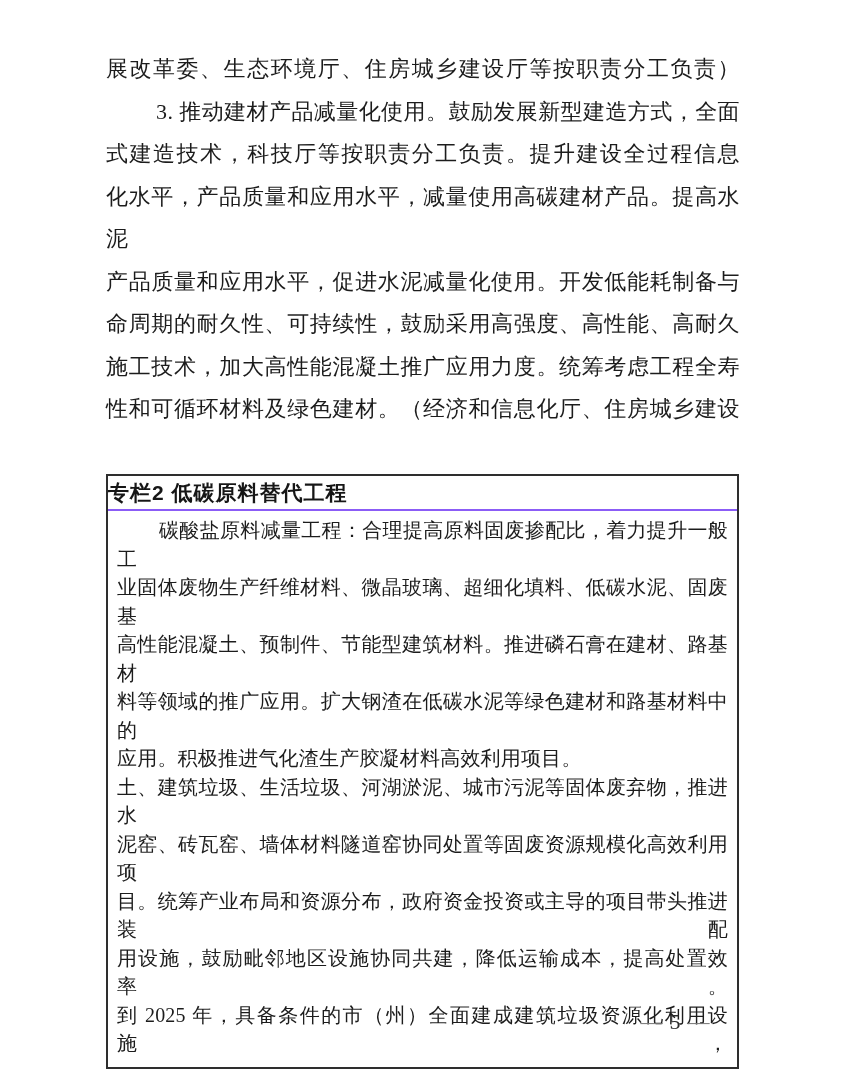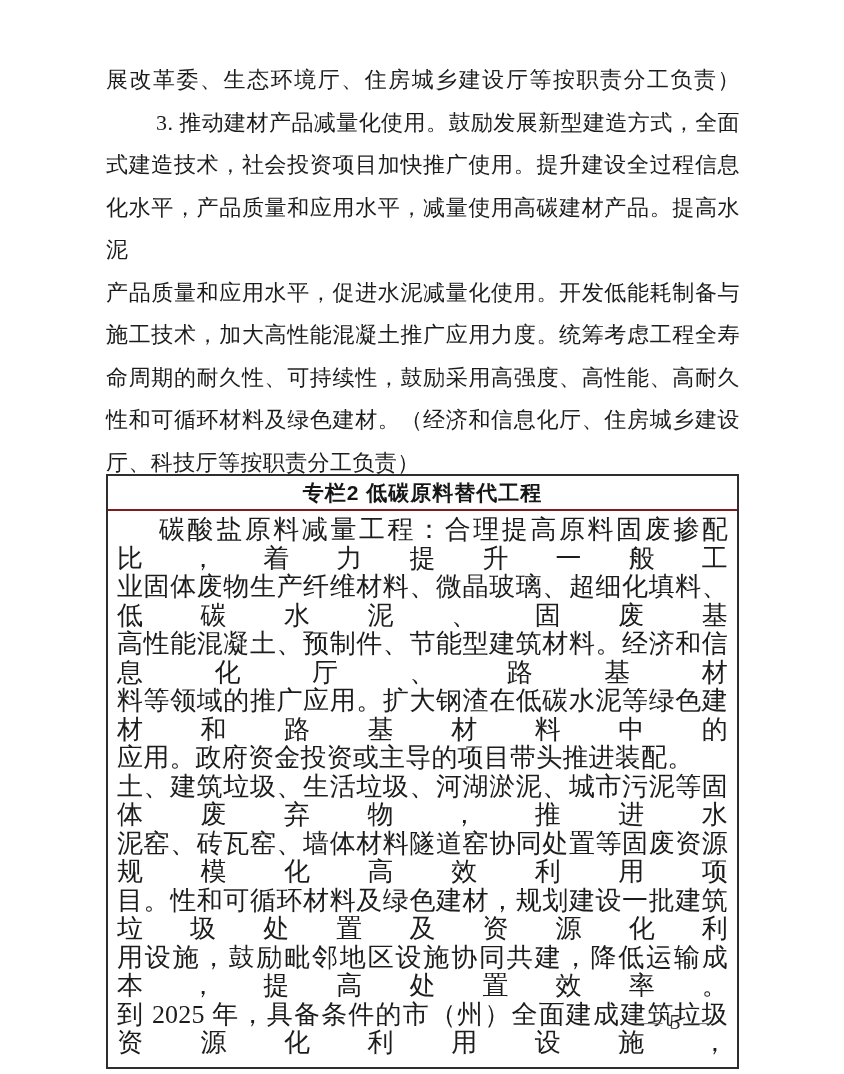--- a/index.html
+++ b/index.html
@@ -7,55 +7,54 @@
     position:relative;
     width:844px;height:1074px;
     margin:0 auto;
     background:#ffffff;
     color:#1c1c1c;
     font-family:"Liberation Serif","DejaVu Serif",serif;
     overflow:hidden;
   }
   .body-text{
     position:absolute;
-    left:106px;top:59px;width:634px;
+    left:106px;top:48px;width:634px;
     font-size:22px;
   }
   .line{
     line-height:42.5px;
     text-align:justify;
     text-align-last:justify;
     text-justify:inter-character;
     letter-spacing:0.4px;
     white-space:normal;
   }
   .line.last{text-align-last:left;}
   .line.indent{text-indent:50px;}
 
   .panel{
     position:absolute;
     left:106px;top:474px;width:629px;
     border:2px solid #2e2e2e;
     background:#ffffff;
   }
   .panel-header{
-    border-bottom:2px solid #7f1d1d;
-    text-align:center;
+    border-bottom:2px solid #8b5cf6;
     font-family:"Liberation Sans","DejaVu Sans",sans-serif;
     font-weight:bold;
     font-size:21px;
     line-height:33px;
     letter-spacing:1px;
     color:#161616;
   }
   .panel-body{
     padding:5px 9px 9px 9px;
   }
   .pline{
-    font-size:26px;
+    font-size:20px;
     line-height:28.5px;
     text-align:justify;
     text-align-last:justify;
     text-justify:inter-character;
     letter-spacing:0.2px;
   }
   .pline.last{text-align-last:left;}
   .pline.indent{text-indent:42px;}
 
   .page-footer{
@@ -71,41 +70,40 @@
 </style>
 </head>
 <body>
 
 <div class="page">
 
   <div class="body-text">
     <div class="line">展改革委、生态环境厅、住房城乡建设厅等按职责分工负责）</div>
 
     <div class="line indent">3. 推动建材产品减量化使用。鼓励发展新型建造方式，全面</div>
-    <div class="line">式建造技术，社会投资项目加快推广使用。提升建设全过程信息</div>
+    <div class="line">式建造技术，科技厅等按职责分工负责。提升建设全过程信息</div>
     <div class="line">化水平，产品质量和应用水平，减量使用高碳建材产品。提高水泥</div>
     <div class="line">产品质量和应用水平，促进水泥减量化使用。开发低能耗制备与</div>
+    <div class="line">命周期的耐久性、可持续性，鼓励采用高强度、高性能、高耐久</div>
     <div class="line">施工技术，加大高性能混凝土推广应用力度。统筹考虑工程全寿</div>
-    <div class="line">命周期的耐久性、可持续性，鼓励采用高强度、高性能、高耐久</div>
     <div class="line">性和可循环材料及绿色建材。（经济和信息化厅、住房城乡建设</div>
-    <div class="line last">厅、科技厅等按职责分工负责）</div>
   </div>
 
   <div class="panel">
     <div class="panel-header">专栏2 低碳原料替代工程</div>
     <div class="panel-body">
       <div class="pline indent">碳酸盐原料减量工程：合理提高原料固废掺配比，着力提升一般工</div>
       <div class="pline">业固体废物生产纤维材料、微晶玻璃、超细化填料、低碳水泥、固废基</div>
-      <div class="pline">高性能混凝土、预制件、节能型建筑材料。经济和信息化厅、路基材</div>
+      <div class="pline">高性能混凝土、预制件、节能型建筑材料。推进磷石膏在建材、路基材</div>
       <div class="pline">料等领域的推广应用。扩大钢渣在低碳水泥等绿色建材和路基材料中的</div>
-      <div class="pline last">应用。政府资金投资或主导的项目带头推进装配。</div>
+      <div class="pline last">应用。积极推进气化渣生产胶凝材料高效利用项目。</div>
 
       <div class="pline">土、建筑垃圾、生活垃圾、河湖淤泥、城市污泥等固体废弃物，推进水</div>
       <div class="pline">泥窑、砖瓦窑、墙体材料隧道窑协同处置等固废资源规模化高效利用项</div>
-      <div class="pline">目。性和可循环材料及绿色建材，规划建设一批建筑垃圾处置及资源化利</div>
+      <div class="pline">目。统筹产业布局和资源分布，政府资金投资或主导的项目带头推进装配</div>
       <div class="pline">用设施，鼓励毗邻地区设施协同共建，降低运输成本，提高处置效率。</div>
       <div class="pline">到 2025 年，具备条件的市（州）全面建成建筑垃圾资源化利用设施，</div>
 
     </div>
   </div>
 
   <div class="page-footer">
     <span class="dash">—</span><span class="num">5</span><span class="dash">—</span>
   </div>
 

